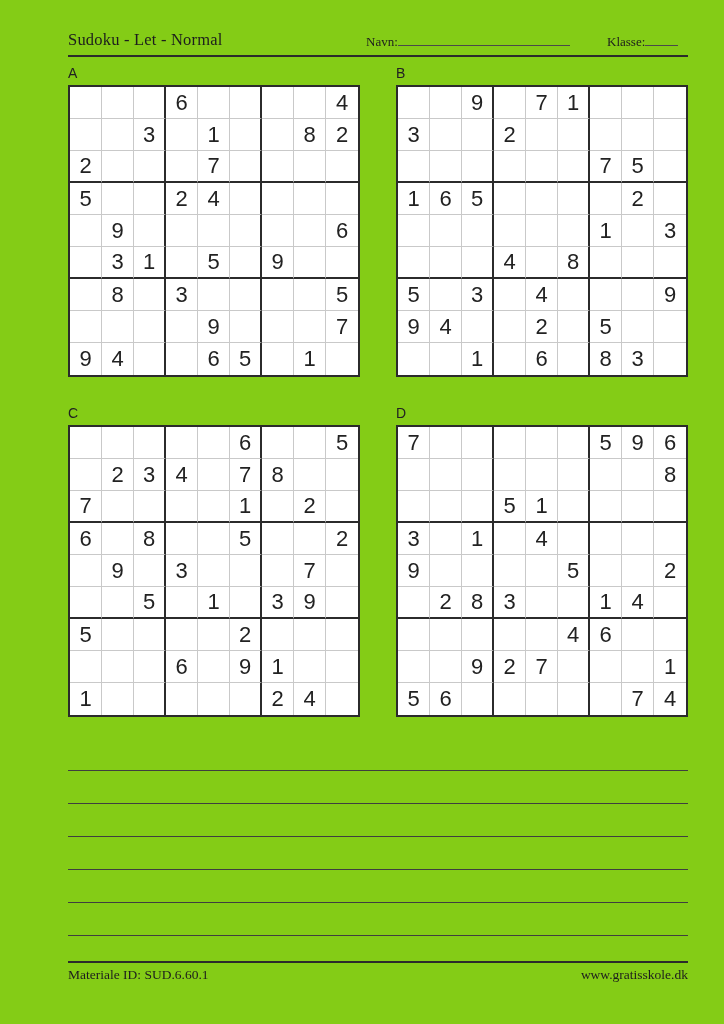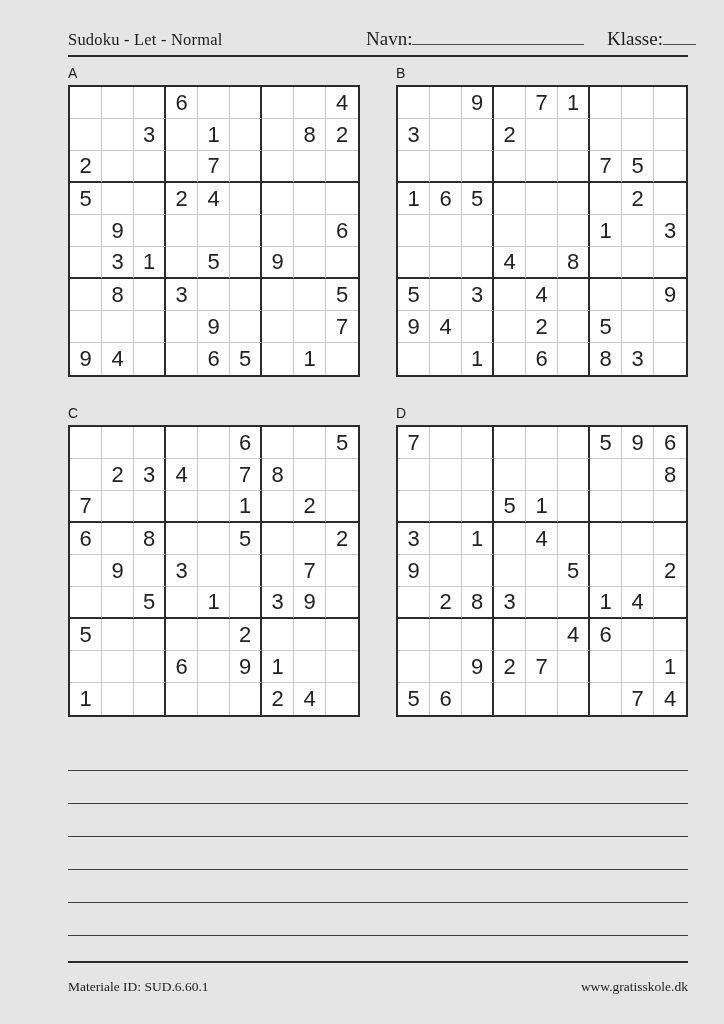--- a/index.html
+++ b/index.html
@@ -4,34 +4,34 @@
 <style>
   :root{
     --thick:#2b2b2b;
     --thin:#c9c9c9;
     --text:#1d1d1d;
   }
   html,body{margin:0;padding:0;background:#ffffff;}
   .page{
     position:relative;
     width:724px;height:1024px;
-    background:#e5e5e5;
+    background:#84cc16;
     font-family:"Liberation Serif", serif;
     color:var(--text);
     overflow:hidden;
   }
   .content{position:absolute;left:68px;top:0;width:620px;}
 
   
   .header{position:relative;height:55px;border-bottom:2px solid var(--thick);}
   .header .title{
     position:absolute;left:0;bottom:5px;
     font-size:16.5px;letter-spacing:0.2px;
   }
-  .field-group{position:absolute;bottom:5px;font-size:19px;white-space:nowrap;}
+  .field-group{position:absolute;bottom:5px;font-size:13px;white-space:nowrap;}
   .navn-group{left:298px;}
   .klasse-group{left:539px;}
   .uline{display:inline-block;height:3px;border-bottom:1.5px solid #4a4a4a;vertical-align:baseline;}
   .uline-name{width:172px;}
   .uline-class{width:33px;}
 
   
   .puzzle{position:absolute;width:292px;}
   .puzzle-a{left:0;top:66px;}
   .puzzle-b{left:328px;top:66px;}
@@ -63,21 +63,21 @@
   .cell.cb{border-bottom:none;}
 
   
   .notes{position:absolute;left:0;top:738px;width:620px;}
   .note-line{height:32px;border-bottom:1.5px solid #3f3f3f;}
 
   
   .footer{
     position:absolute;left:68px;top:961px;width:620px;
     border-top:2px solid var(--thick);
-    padding-top:16px;
+    padding-top:4px;
     display:flex;justify-content:space-between;
     font-size:13.5px;
   }
 </style>
 </head>
 <body>
 
 <div class="page">
   <div class="content">
 

